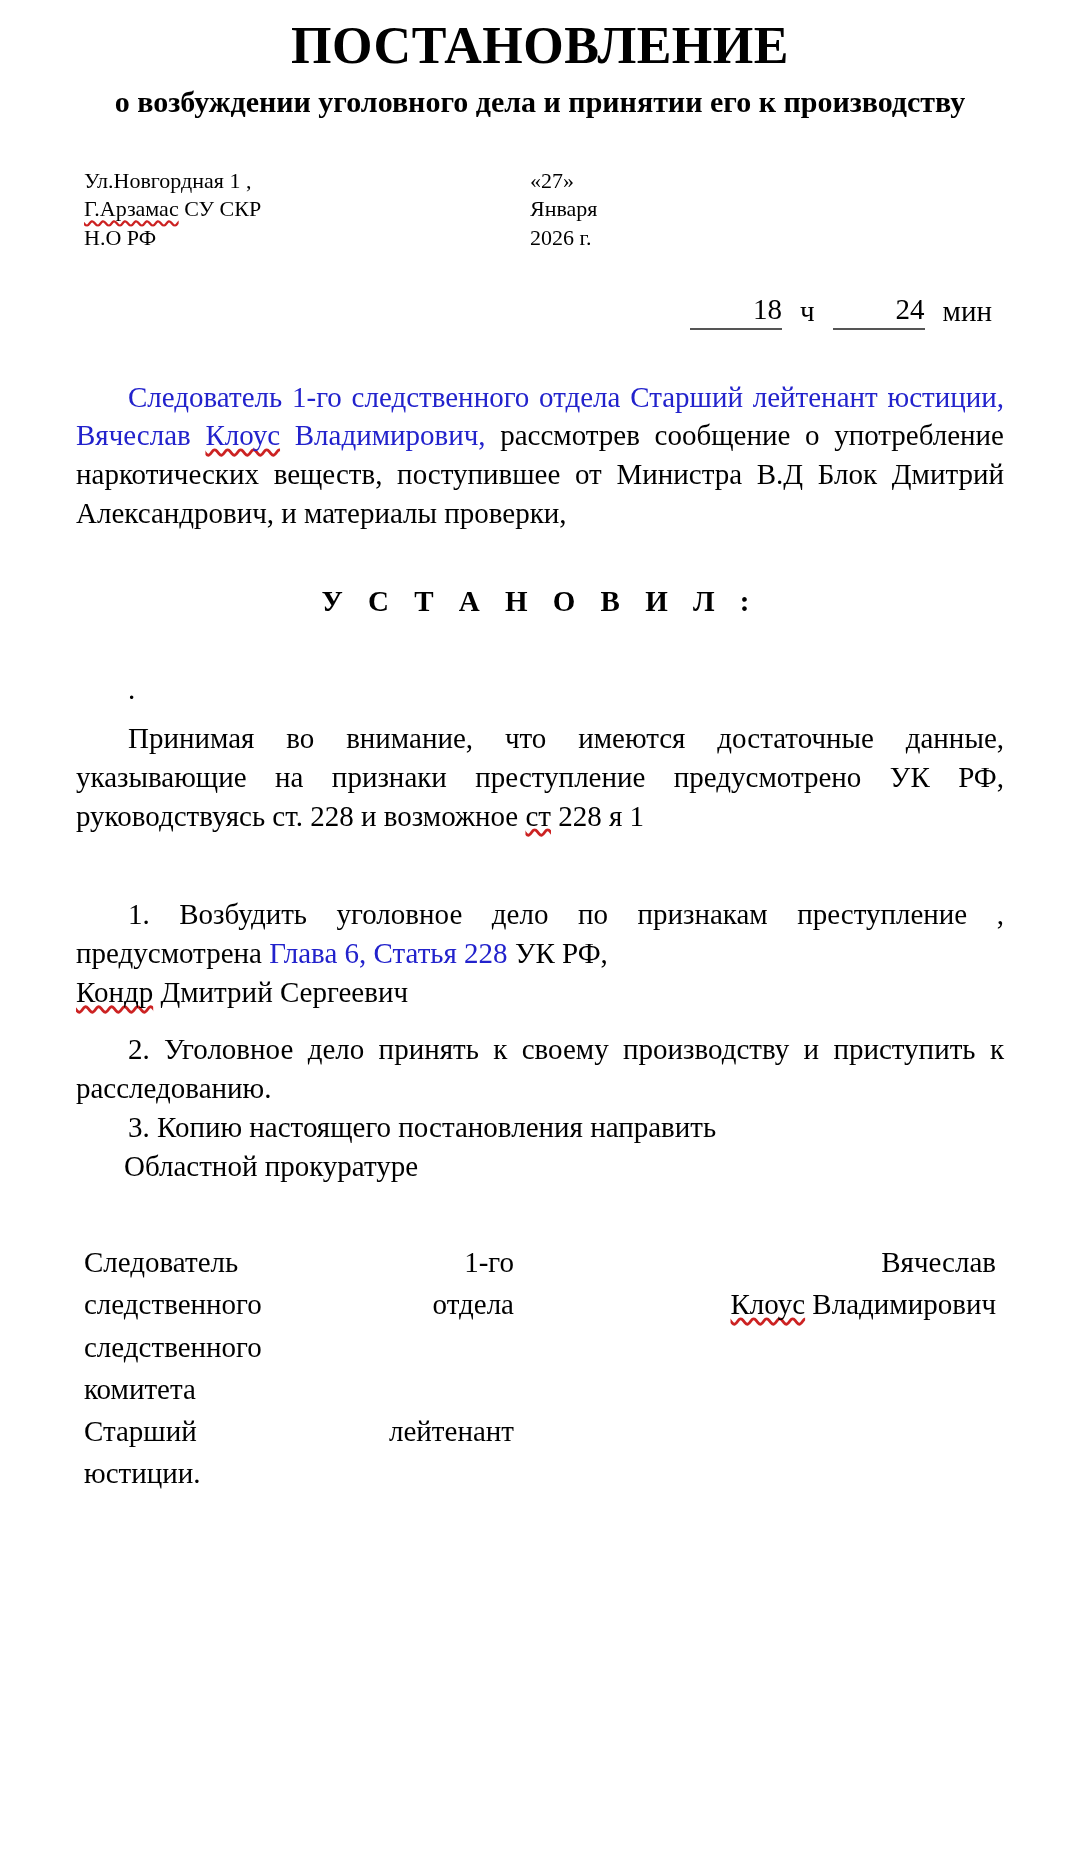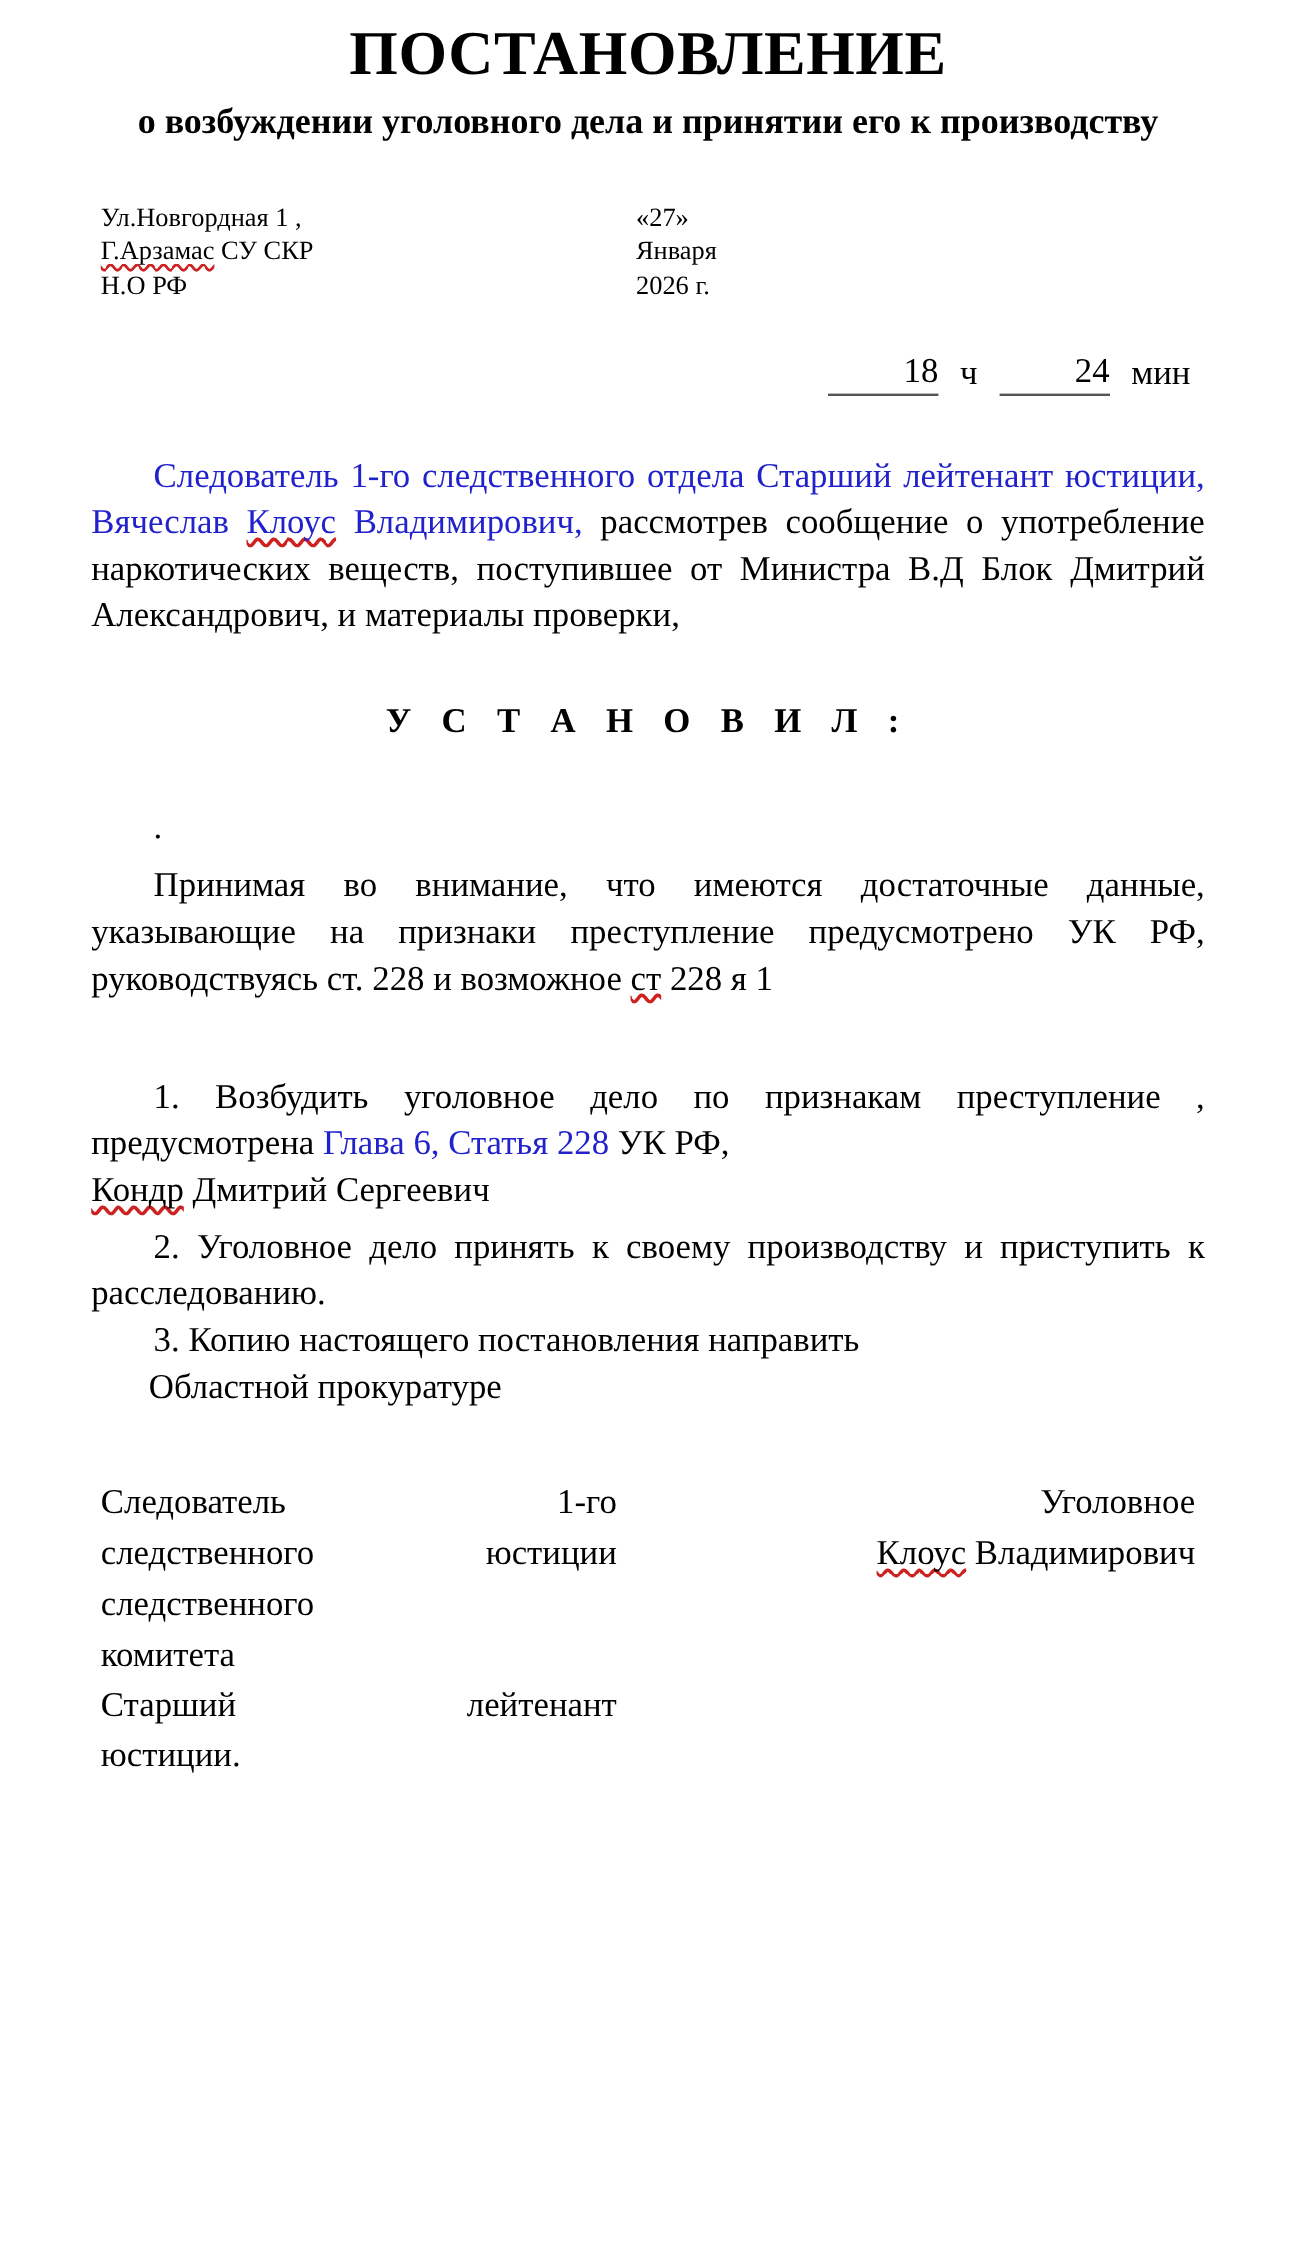--- a/index.html
+++ b/index.html
@@ -121,21 +121,21 @@
 
   .lone-dot {
     font-size: 29px;
     line-height: 1.2;
     padding-left: 66px;
     margin-top: 54px;
   }
 
   .para-prinimaya { margin-top: 12px; }
   .para-item1 { margin-top: 60px; }
-  .para-item2 { margin-top: 8px; }
+  .para-item2 { margin-top: 18px; }
   .para-item3 { margin-top: 0; text-align: left; }
   .para-item3-cont { margin-top: 0; text-align: left; padding-left: 62px; }
 
   .noflow { text-align: left; }
 
   
   .sig-block {
     display: flex;
     flex-direction: row;
     margin-top: 56px;
@@ -205,34 +205,34 @@
 
   <p class="para indent para-item3">3. Копию настоящего постановления направить</p>
 
   <p class="para para-item3-cont">Областной прокуратуре</p>
 
   <div class="sig-block">
 
     <div class="sig-left">
       <span class="sig-line sig-spread"><span>Следователь</span><span>1-го</span></span>
 
-      <span class="sig-line sig-spread"><span>следственного</span><span>юстиции</span></span>
+      <span class="sig-line sig-spread"><span>следственного</span><span>отдела</span></span>
 
       <span class="sig-line">следственного</span>
 
       <span class="sig-line">комитета</span>
 
       <span class="sig-line sig-spread"><span>Старший</span><span>лейтенант</span></span>
 
       <span class="sig-line">юстиции.</span>
     </div>
 
     <div class="sig-right">
       <span class="sig-pad"></span>
       <span class="sig-pad"></span>
       <span class="sig-pad"></span>
       <span class="sig-pad"></span>
-      <span class="sig-line">Уголовное</span>
+      <span class="sig-line">Вячеслав</span>
       <span class="sig-line"><span class="sp">Клоус</span><span> Владимирович</span></span>
     </div>
   </div>
 
 </div>
 
 </body></html>

